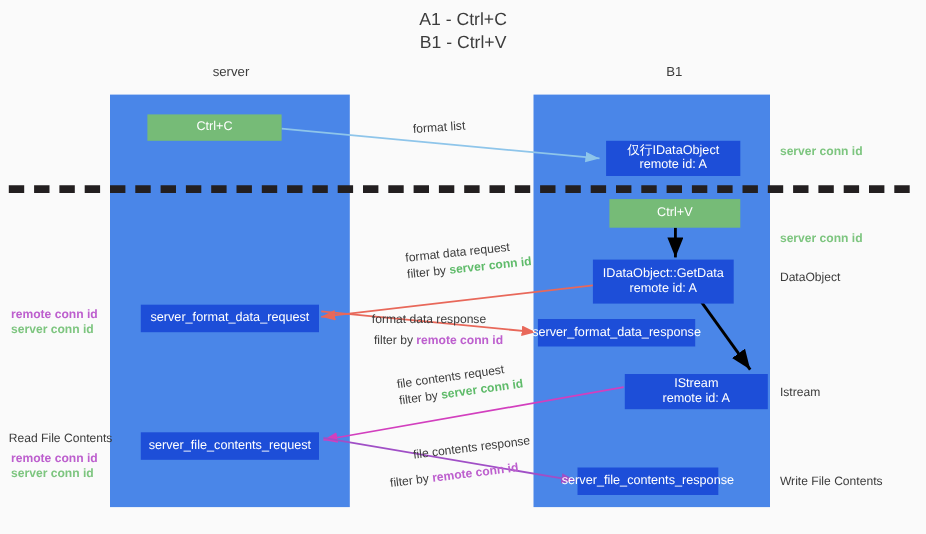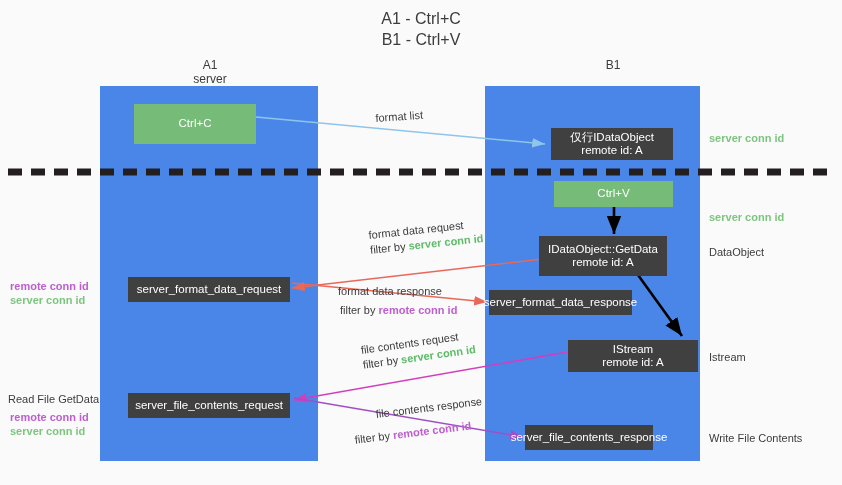--- a/index.html
+++ b/index.html
@@ -30,21 +30,21 @@
 
   
   .node{
     box-sizing:border-box;
     display:flex;align-items:center;justify-content:center;
     flex-direction:column;
     color:#ffffff;font-size:11.5px;line-height:13.5px;
     text-align:center;
   }
   .node.green{background:#76bb77;}
-  .node.orange{background:#404040;}
+  .node.orange{background:#1d4ed8;}
 
   
   .elabel{font-size:11px;color:#3c3c3c;white-space:nowrap;}
   .elabel .green{color:#5fbb6a;font-weight:bold;}
   .elabel .purple{color:#bd5fce;font-weight:bold;}
   .rot-up{transform-origin:left top;}
 
   
   .note{font-size:11px;color:#3c3c3c;white-space:nowrap;line-height:14px;}
   .note.green{color:#7dc57f;font-weight:bold;}
@@ -55,21 +55,20 @@
 <body>
 
 <div id="stage">
 
   <div class="abs title">
     <div>A1 - Ctrl+C</div>
     <div>B1 - Ctrl+V</div>
   </div>
 
   <div class="abs colhead" style="left:130px;top:58px;width:160px;">
-    <div>A1</div>
     <div>server</div>
   </div>
   <div class="abs colhead" style="left:533px;top:58px;width:160px;">
     <div>B1</div>
   </div>
 
   <div class="abs lane" style="left:100px;top:86px;width:218px;height:375px;"></div>
   <div class="abs lane" style="left:485px;top:86px;width:215px;height:375px;"></div>
 
   <svg class="layer" viewBox="0 0 842 485">
@@ -101,21 +100,21 @@
 
     <line x1="551" y1="258" x2="292" y2="288" stroke="#e8685a" stroke-width="1.6" marker-end="url(#ah-red)"></line>
 
     <line x1="292" y1="283" x2="487" y2="302" stroke="#e8685a" stroke-width="1.6" marker-end="url(#ah-red)"></line>
 
     <line x1="567" y1="352" x2="294" y2="400" stroke="#d23fbe" stroke-width="1.6" marker-end="url(#ah-magenta)"></line>
 
     <line x1="294" y1="398" x2="523" y2="437" stroke="#a04fc6" stroke-width="1.6" marker-end="url(#ah-purple)"></line>
   </svg>
 
-  <div class="abs node green" style="left:134px;top:104px;width:122px;height:40px;">
+  <div class="abs node green" style="left:134px;top:104px;width:122px;height:24px;">
     <span>Ctrl+C</span>
   </div>
 
   <div class="abs node orange" style="left:551px;top:128px;width:122px;height:32px;">
     <span>仅行IDataObject</span>
     <span>remote id: A</span>
   </div>
 
   <div class="abs node green" style="left:554px;top:181px;width:119px;height:26px;">
     <span>Ctrl+V</span>
@@ -187,20 +186,20 @@
 
   <div class="abs note plain" style="left:709px;top:350px;">Istream</div>
 
   <div class="abs note plain" style="left:709px;top:431px;">Write File Contents</div>
 
   <div class="abs" style="left:10px;top:279px;">
     <div class="note purple">remote conn id</div>
     <div class="note green">server conn id</div>
   </div>
 
-  <div class="abs note plain" style="left:8px;top:392px;">Read File GetData</div>
+  <div class="abs note plain" style="left:8px;top:392px;">Read File Contents</div>
 
   <div class="abs" style="left:10px;top:410px;">
     <div class="note purple">remote conn id</div>
     <div class="note green">server conn id</div>
   </div>
 
 </div>
 
 </body></html>

